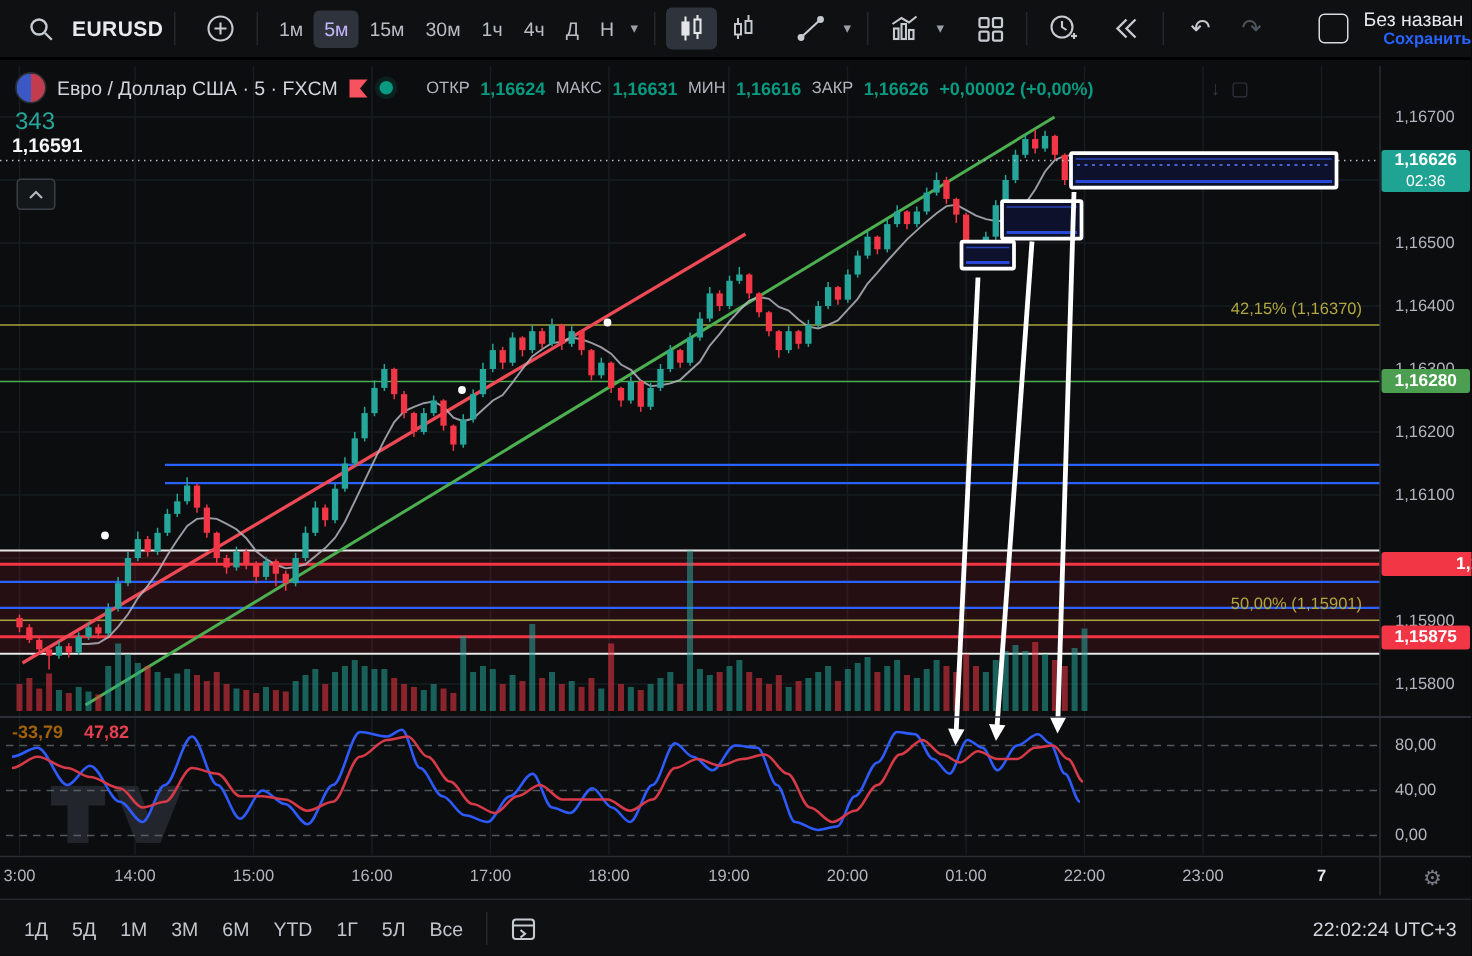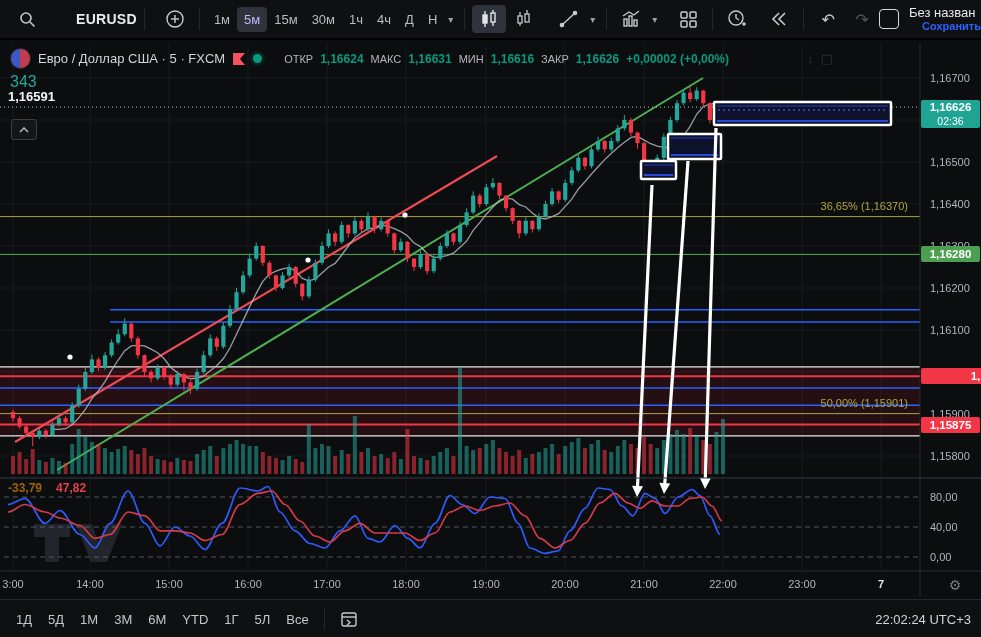--- a/index.html
+++ b/index.html
@@ -452,21 +452,21 @@
     <path d="M34,524 h36 v13 h-11 v25 h-14 v-25 h-11 z" fill="#22262c"></path>
     <path d="M76,524 h16 l7,20 7,-20 h16 l-15,38 h-16 z" fill="#22262c"></path>
     <line x1="4" y1="497" x2="920" y2="497" stroke="#6a6f78" stroke-width="1" stroke-dasharray="5 4" opacity="0.75"></line>
     <line x1="4" y1="527" x2="920" y2="527" stroke="#6a6f78" stroke-width="1" stroke-dasharray="5 4" opacity="0.75"></line>
     <line x1="4" y1="557" x2="920" y2="557" stroke="#6a6f78" stroke-width="1" stroke-dasharray="5 4" opacity="0.75"></line>
     <path d="M8,504.5 C13.7,504.5 19.3,498.5 25,498.5 C31.7,498.5 38.3,523.3 45,523.3 C50.0,523.3 55.0,510.5 60,510.5 C66.7,510.5 73.3,534.5 80,534.5 C85.0,534.5 90.0,548.0 95,548.0 C100.0,548.0 105.0,523.3 110,523.3 C116.0,523.3 122.0,491.0 128,491.0 C133.7,491.0 139.3,523.3 145,523.3 C150.0,523.3 155.0,545.8 160,545.8 C165.0,545.8 170.0,527.0 175,527.0 C180.0,527.0 185.0,536.0 190,536.0 C195.0,536.0 200.0,549.5 205,549.5 C210.7,549.5 216.3,523.3 222,523.3 C228.0,523.3 234.0,488.0 240,488.0 C246.0,488.0 252.0,491.0 258,491.0 C261.3,491.0 264.7,486.5 268,486.5 C272.0,486.5 276.0,512.0 280,512.0 C285.0,512.0 290.0,530.8 295,530.8 C300.0,530.8 305.0,543.5 310,543.5 C315.0,543.5 320.0,548.0 325,548.0 C330.0,548.0 335.0,530.8 340,530.8 C345.0,530.8 350.0,515.8 355,515.8 C359.3,515.8 363.7,538.3 368,538.3 C372.0,538.3 376.0,542.0 380,542.0 C385.0,542.0 390.0,525.5 395,525.5 C399.3,525.5 403.7,538.3 408,538.3 C412.0,538.3 416.0,548.0 420,548.0 C425.0,548.0 430.0,523.3 435,523.3 C440.0,523.3 445.0,495.5 450,495.5 C454.0,495.5 458.0,504.5 462,504.5 C466.3,504.5 470.7,513.5 475,513.5 C480.0,513.5 485.0,497.0 490,497.0 C495.0,497.0 500.0,498.5 505,498.5 C509.3,498.5 513.7,523.3 518,523.3 C522.0,523.3 526.0,548.0 530,548.0 C535.0,548.0 540.0,553.3 545,553.3 C549.3,553.3 553.7,551.0 558,551.0 C562.0,551.0 566.0,530.8 570,530.8 C575.0,530.8 580.0,508.3 585,508.3 C589.3,508.3 593.7,488.0 598,488.0 C602.0,488.0 606.0,489.5 610,489.5 C614.0,489.5 618.0,506.0 622,506.0 C625.7,506.0 629.3,515.8 633,515.8 C637.0,515.8 641.0,493.3 645,493.3 C648.3,493.3 651.7,498.5 655,498.5 C658.3,498.5 661.7,513.5 665,513.5 C669.3,513.5 673.7,497.0 678,497.0 C682.7,497.0 687.3,489.5 692,489.5 C694.7,489.5 697.3,495.5 700,495.5 C703.3,495.5 706.7,515.8 710,515.8 C713.3,515.8 716.7,534.5 720,534.5" fill="none" stroke="#2e5bff" stroke-width="1.7"></path>
     <path d="M8,512.0 C13.7,512.0 19.3,504.5 25,504.5 C31.7,504.5 38.3,512.0 45,512.0 C50.0,512.0 55.0,518.0 60,518.0 C66.7,518.0 73.3,525.5 80,525.5 C85.0,525.5 90.0,538.3 95,538.3 C100.0,538.3 105.0,534.5 110,534.5 C116.0,534.5 122.0,512.0 128,512.0 C133.7,512.0 139.3,515.8 145,515.8 C150.0,515.8 155.0,530.8 160,530.8 C165.0,530.8 170.0,530.8 175,530.8 C180.0,530.8 185.0,533.0 190,533.0 C195.0,533.0 200.0,540.5 205,540.5 C210.7,540.5 216.3,534.5 222,534.5 C228.0,534.5 234.0,504.5 240,504.5 C246.0,504.5 252.0,493.3 258,493.3 C262.7,493.3 267.3,491.0 272,491.0 C276.3,491.0 280.7,504.5 285,504.5 C290.0,504.5 295.0,521.0 300,521.0 C305.0,521.0 310.0,536.0 315,536.0 C320.0,536.0 325.0,542.0 330,542.0 C335.0,542.0 340.0,530.8 345,530.8 C350.0,530.8 355.0,523.3 360,523.3 C365.0,523.3 370.0,533.0 375,533.0 C380.0,533.0 385.0,533.0 390,533.0 C395.0,533.0 400.0,533.0 405,533.0 C410.0,533.0 415.0,540.5 420,540.5 C425.0,540.5 430.0,533.0 435,533.0 C440.0,533.0 445.0,512.0 450,512.0 C455.0,512.0 460.0,506.0 465,506.0 C470.0,506.0 475.0,510.5 480,510.5 C485.0,510.5 490.0,506.0 495,506.0 C500.0,506.0 505.0,503.0 510,503.0 C515.0,503.0 520.0,515.8 525,515.8 C530.0,515.8 535.0,538.3 540,538.3 C545.0,538.3 550.0,548.0 555,548.0 C560.0,548.0 565.0,540.5 570,540.5 C575.0,540.5 580.0,523.3 585,523.3 C590.0,523.3 595.0,503.0 600,503.0 C605.0,503.0 610.0,493.3 615,493.3 C619.3,493.3 623.7,503.0 628,503.0 C632.0,503.0 636.0,508.3 640,508.3 C644.0,508.3 648.0,500.8 652,500.8 C656.3,500.8 660.7,506.0 665,506.0 C669.3,506.0 673.7,506.0 678,506.0 C682.0,506.0 686.0,498.5 690,498.5 C694.0,498.5 698.0,497.0 702,497.0 C705.3,497.0 708.7,506.0 712,506.0 C715.3,506.0 718.7,521.0 722,521.0" fill="none" stroke="#d63a48" stroke-width="1.7"></path>
   </svg>
 
 <div class="topbar">
-  <div class="tb-group" style="margin-left:10px;gap:28px;">
+  <div class="tb-group" style="margin-left:10px;">
     <span class="icon-btn">
       <svg width="17" height="17" viewBox="0 0 17 17" fill="none" stroke="#c6cad1" stroke-width="1.6">
         <circle cx="7" cy="7" r="5"></circle>
           <line x1="11" y1="11" x2="15.5" y2="15.5"></line>
         </svg>
     </span>
     <span class="sym">EURUSD</span>
   </div>
   <span class="sep"></span>
   <span class="icon-btn" style="margin-left:6px;">
@@ -583,21 +583,21 @@
 </div>
 
 <div class="ovl counter343">343</div>
 <div class="ovl pricebig">1,16591</div>
 <div class="ovl caretbtn">
   <svg width="10" height="6" viewBox="0 0 10 6" fill="none" stroke="#b2b5be" stroke-width="1.5">
     <polyline points="1,5 5,1 9,5"></polyline>
     </svg>
 </div>
 <div id="fibs">
-    <div class="fibl" style="top: 200px;">36,65% (1,16370)</div>
+    <div class="fibl" style="top: 200px;">42,15% (1,16370)</div>
     <div class="fibl" style="top: 397px;">50,00% (1,15901)</div>
   </div>
 <div class="oscvals">
   <span class="oscb">-33,79</span><span class="oscr">47,82</span>
 </div>
 
 <div id="price-axis">
     <div class="ptick" style="top: 72px;">1,16700</div>
     <div class="ptick" style="top: 156px;">1,16500</div>
     <div class="ptick" style="top: 198px;">1,16400</div>
@@ -616,21 +616,21 @@
   </div>
 <div id="time-axis">
     <div class="ttick" style="left: 13px;">3:00</div>
     <div class="ttick" style="left: 90px;">14:00</div>
     <div class="ttick" style="left: 169px;">15:00</div>
     <div class="ttick" style="left: 248px;">16:00</div>
     <div class="ttick" style="left: 327px;">17:00</div>
     <div class="ttick" style="left: 406px;">18:00</div>
     <div class="ttick" style="left: 486px;">19:00</div>
     <div class="ttick" style="left: 565px;">20:00</div>
-    <div class="ttick" style="left: 644px;">21:00</div>
+    <div class="ttick" style="left: 644px;">01:00</div>
     <div class="ttick" style="left: 723px;">22:00</div>
     <div class="ttick" style="left: 802px;">23:00</div>
     <div class="ttick major" style="left: 881px;">7</div>
   </div>
 <div class="gearbox">⚙</div>
 
 <div class="bottombar">
   <div id="ranges" style="display:flex;align-items:center;margin-left:8px;">
       <span class="rng">1Д</span>
       <span class="rng">5Д</span>

